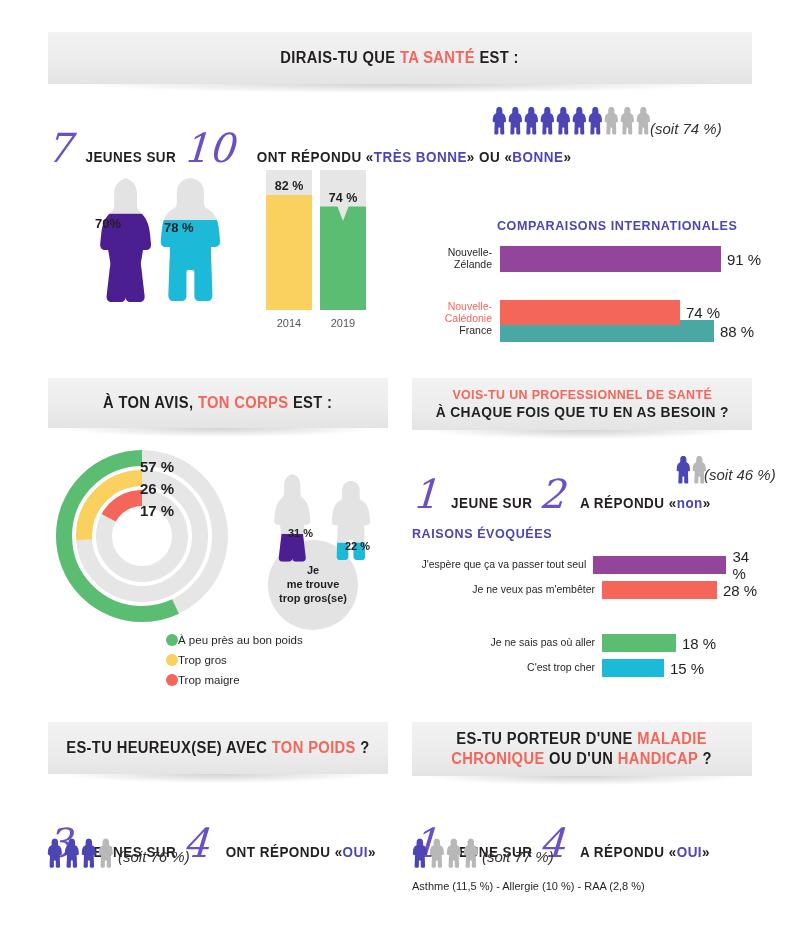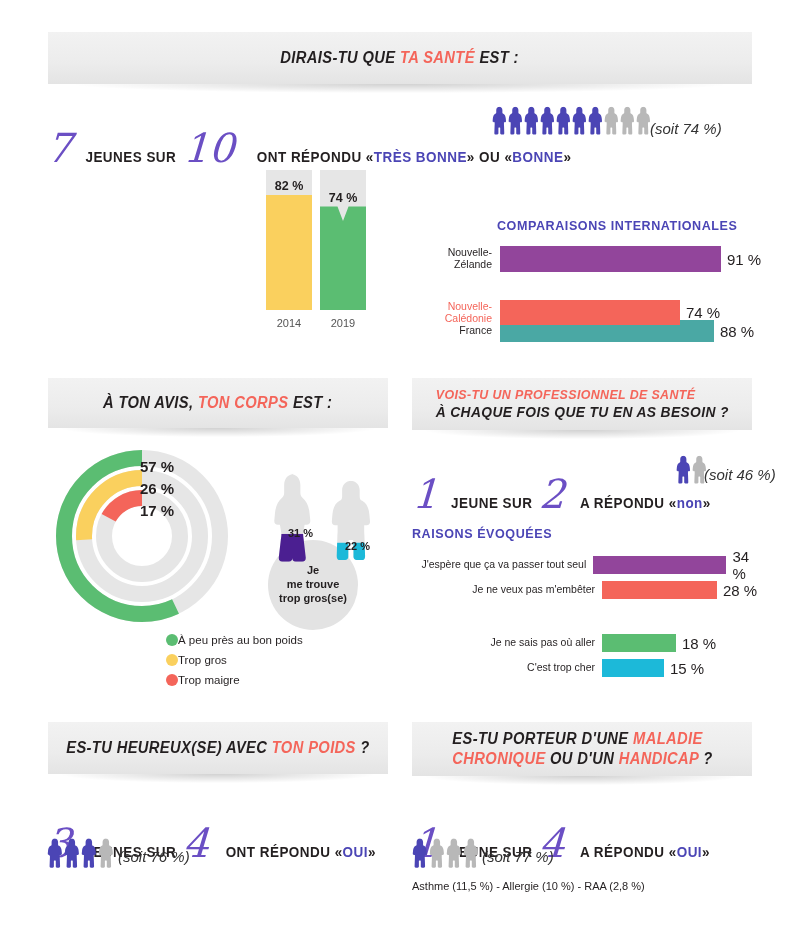--- a/index.html
+++ b/index.html
@@ -8,21 +8,21 @@
     font-family:"Liberation Sans",sans-serif;
     color:#231f20;position:relative;overflow:hidden;
   }
   .page{position:absolute;inset:0;}
 
   
   .banner{
     position:absolute;
     background:linear-gradient(180deg,#f2f2f2 0%,#ececec 60%,#e4e4e4 100%);
     display:flex;align-items:center;justify-content:center;
-    font-style:italic;
+    text-align:center;
   }
   .banner:after{
     content:"";position:absolute;left:4%;right:4%;bottom:-9px;height:9px;
     background:radial-gradient(ellipse at 50% 0%,rgba(0,0,0,.18) 0%,rgba(0,0,0,0) 72%);
   }
   .banner-txt{
     font-weight:bold;letter-spacing:.4px;line-height:1.22;
     font-size:16px;color:#231f20;font-stretch:condensed;
     transform:scaleX(.92);
   }
@@ -143,20 +143,48 @@
       </svg>
       <svg width="14" height="29" viewBox="0 0 62 126" class="person">
         <path d="M31 2c10 0 15 7 15 15v9c0 4 1 6 4 7 7 4 10 11 11 21l1 11c.3 4-2 6-5 6h-4v10c0 3 .4 5 .4 8l1 30c0 4-2 6-5 6h-8c-3 0-5-2-5-5V97c0-2-.4-3-2-3h-4c-1.6 0-2 1-2 3v23c0 3-2 5-5 5h-8c-3 0-5-2-5-6l1-30c0-3 .4-5 .4-8V71h-4c-3 0-5.3-2-5-6l1-11c1-10 4-17 11-21 3-1 4-3 4-7v-9c0-8 5-15 15-15z" fill="#b8b8b8"></path>
       </svg>
       <svg width="14" height="29" viewBox="0 0 62 126" class="person">
         <path d="M31 2c10 0 15 7 15 15v9c0 4 1 6 4 7 7 4 10 11 11 21l1 11c.3 4-2 6-5 6h-4v10c0 3 .4 5 .4 8l1 30c0 4-2 6-5 6h-8c-3 0-5-2-5-5V97c0-2-.4-3-2-3h-4c-1.6 0-2 1-2 3v23c0 3-2 5-5 5h-8c-3 0-5-2-5-6l1-30c0-3 .4-5 .4-8V71h-4c-3 0-5.3-2-5-6l1-11c1-10 4-17 11-21 3-1 4-3 4-7v-9c0-8 5-15 15-15z" fill="#b8b8b8"></path>
       </svg>
     </div>
   <div class="soit" style="position:absolute;left:650px;top:120px;">(soit 74 %)</div>
 
+  <div class="figwrap" style="left:90px;top:176px;width:130px;height:126px;">
+
+    <svg width="62" height="126" viewBox="0 0 62 126" style="position:absolute;left:0;top:0;">
+      <defs>
+        <clipPath id="fclip">
+          <path d="M31 2c11 0 16 7 16 16v10c0 4 1 6 3 8 6 5 9 12 10 22l1 10c.3 4-2 6-5 6h-3l-2 12c-.4 3 .3 5 .6 8l3 26c.3 4-2 6-5 6h-9c-3 0-5-2-5-5v-1 1c0 3-2 5-5 5h-9c-3 0-5.3-2-5-6l3-26c.3-3 1-5 .6-8l-2-12h-3c-3 0-5.3-2-5-6l1-10c1-10 4-17 10-22 2-2 3-4 3-8V18c0-9 5-16 16-16z"></path>
+        </clipPath>
+      </defs>
+      <g clip-path="url(#fclip)">
+        <rect x="0" y="0" width="62" height="126" fill="#e3e3e3"></rect>
+        <rect x="0" y="37.8" width="62" height="89" fill="#4b1f91"></rect>
+      </g>
+    </svg>
+    <div class="figlabel" style="left:5px;top:40px;">70%</div>
+
+    <svg width="62" height="126" viewBox="0 0 62 126" style="position:absolute;left:68px;top:0;">
+      <defs>
+        <clipPath id="mclip">
+          <path d="M31 2c10 0 15 7 15 15v9c0 4 1 6 4 7 7 4 10 11 11 21l1 11c.3 4-2 6-5 6h-4v10c0 3 .4 5 .4 8l1 30c0 4-2 6-5 6h-8c-3 0-5-2-5-5V97c0-2-.4-3-2-3h-4c-1.6 0-2 1-2 3v23c0 3-2 5-5 5h-8c-3 0-5-2-5-6l1-30c0-3 .4-5 .4-8V71h-4c-3 0-5.3-2-5-6l1-11c1-10 4-17 11-21 3-1 4-3 4-7v-9c0-8 5-15 15-15z"></path>
+        </clipPath>
+      </defs>
+      <g clip-path="url(#mclip)">
+        <rect x="0" y="0" width="62" height="126" fill="#e3e3e3"></rect>
+        <rect x="0" y="44" width="62" height="82" fill="#1cb9d9"></rect>
+      </g>
+    </svg>
+    <div class="figlabel" style="left:74px;top:44px;">78 %</div>
+  </div>
 
   <div class="colbar" style="left:266px;top:170px;height:140px;">
     <div class="fill" style="height:82%;background:#fad05e;"></div>
     <div class="val" style="top:9px;">82 %</div>
     <div class="yr">2014</div>
   </div>
   <div class="colbar" style="left:320px;top:170px;height:140px;">
     <div class="fill" style="height:74%;background:#5bbd72;
          -webkit-clip-path:polygon(0 0,38% 0,50% 14%,62% 0,100% 0,100% 100%,0 100%);
          clip-path:polygon(0 0,38% 0,50% 14%,62% 0,100% 0,100% 100%,0 100%);"></div>

